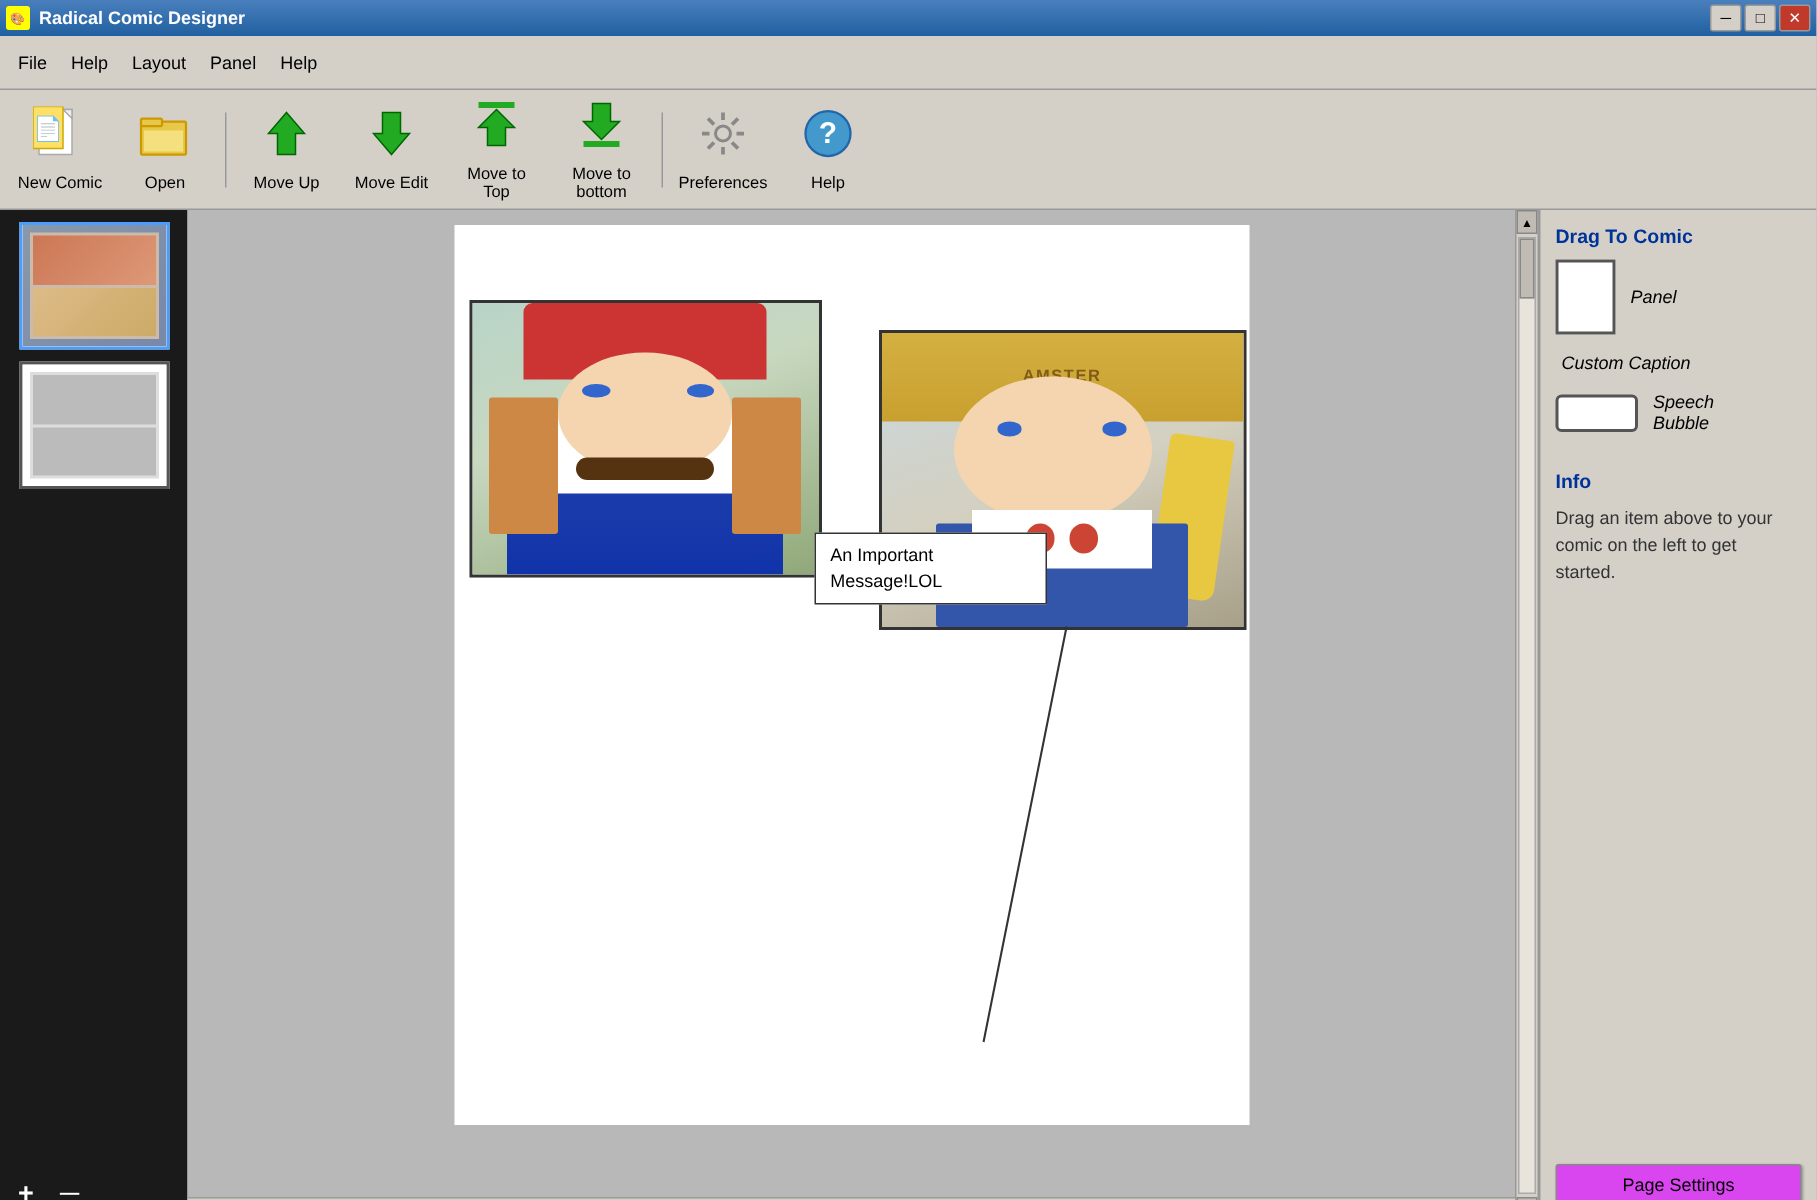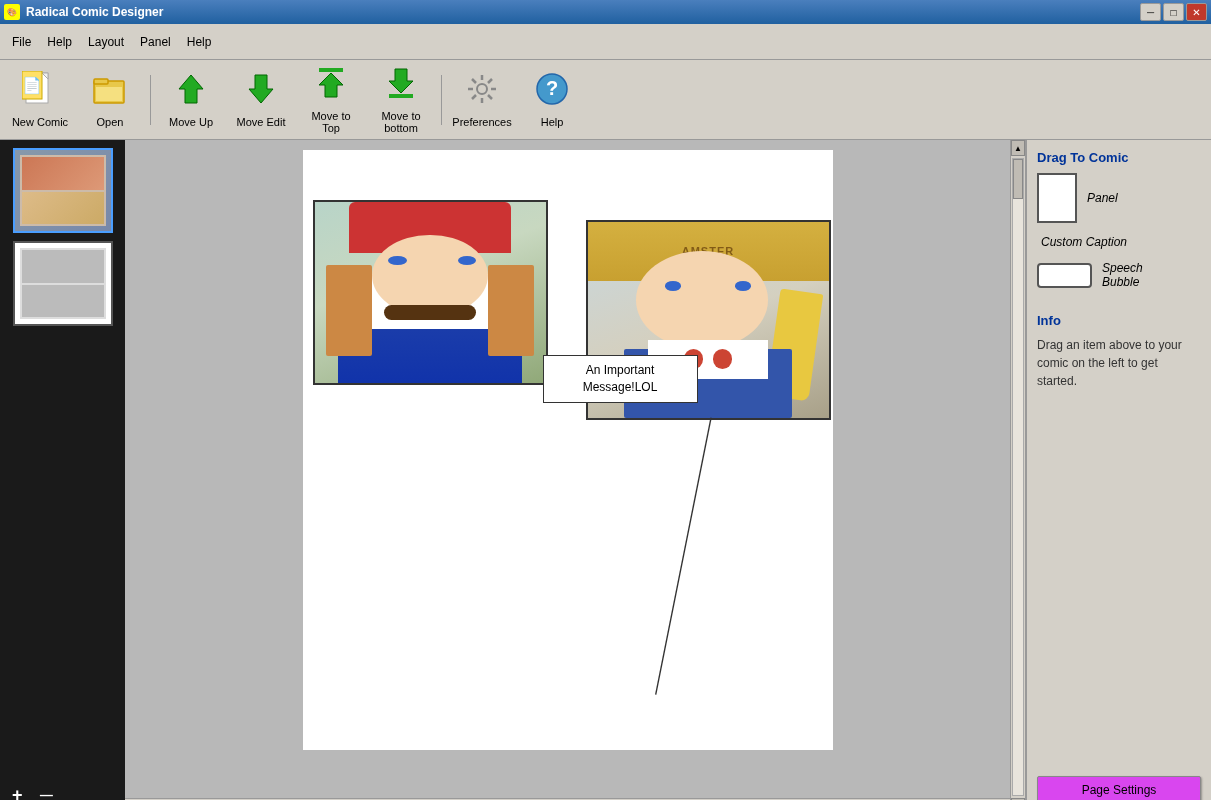--- a/index.html
+++ b/index.html
@@ -151,21 +151,20 @@
 
     
     .speech-bubble {
       position: absolute;
       background: white;
       border: 1.5px solid #333;
       padding: 6px 10px;
       font-size: 12px;
       line-height: 1.4;
       z-index: 10;
-      text-align: center;
     }
 
     
     .panel1 {
       left: 10px;
       top: 50px;
       width: 235px;
       height: 185px;
     }
 

